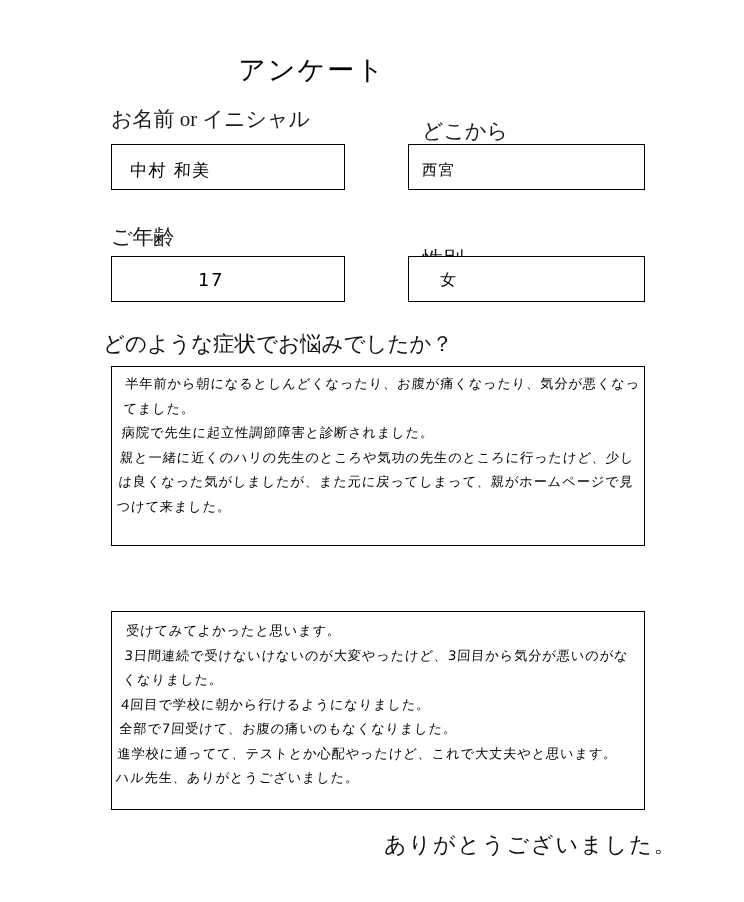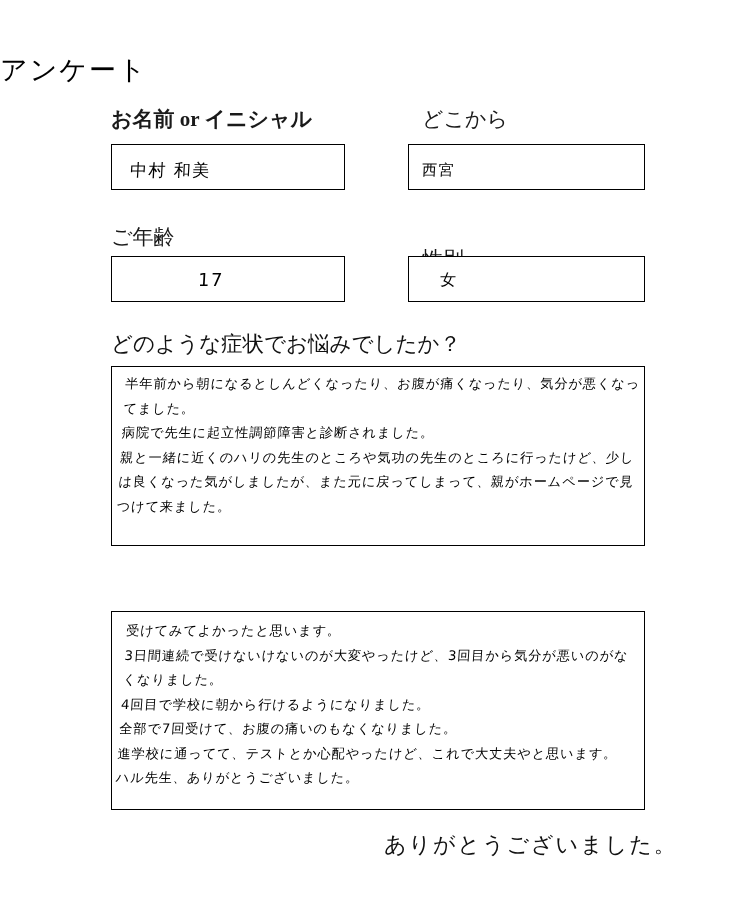--- a/index.html
+++ b/index.html
@@ -20,35 +20,36 @@
     position: absolute;
     inset: 0;
   }
 
   
   .form-title {
     position: absolute;
     left: 0;
     top: 52px;
     width: 624px;
+    text-align: center;
     font-size: 27px;
     letter-spacing: 2px;
     font-family: Liberation Serif, serif;
     color: #000;
   }
 
   
   .field-label {
     position: absolute;
     font-size: 21px;
     color: #1a1a1a;
     white-space: nowrap;
   }
   .field-label.bold {
-    font-weight: bold;
+    font-weight: normal;
     text-align: right;
   }
 
   
   .field-box {
     position: absolute;
     border: 1.5px solid #000000;
     background: #ffffff;
     box-sizing: border-box;
   }
@@ -102,33 +103,33 @@
 <body>
 
 <div class="page">
 
   <div class="form-title">アンケート</div>
 
   <div class="field-label bold" style="left:111px; top:105px;">お名前 or イニシャル</div>
   <div class="field-box" style="left:111px; top:144px; width:234px; height:46px;"></div>
   <div class="field-value" style="left:130px; top:159px;">中村 和美</div>
 
-  <div class="field-label" style="left:422px; top:105px;">どこから</div>
+  <div class="field-label" style="left:422px; top:117px;">どこから</div>
   <div class="field-box" style="left:408px; top:144px; width:237px; height:46px;"></div>
   <div class="field-value" style="left:422px; top:161px; font-size:15px;">西宮</div>
 
   <div class="field-label" style="left:111px; top:223px;">ご年齢</div>
   <div class="field-box" style="left:111px; top:256px; width:234px; height:46px;"></div>
   <div class="field-value" style="left:198px; top:269px; font-size:18px;">17</div>
 
   <div class="field-label" style="left:422px; top:219px;margin-top:26px;">性別</div>
   <div class="field-box" style="left:408px; top:256px; width:237px; height:46px;"></div>
   <div class="field-value" style="left:440px; top:270px; font-size:16px;">女</div>
 
-  <div class="question-heading" style="left:111px; top:329px;">どのような症状でお悩みでしたか？</div>
+  <div class="question-heading" style="left:103px; top:329px;">どのような症状でお悩みでしたか？</div>
   <div class="answer-box" style="left:111px; top:366px; width:534px; height:180px;"></div>
   <div class="answer-text" style="left:121px; top:372px; width:516px;">半年前から朝になるとしんどくなったり、お腹が痛くなったり、気分が悪くなってました。
 病院で先生に起立性調節障害と診断されました。
 親と一緒に近くのハリの先生のところや気功の先生のところに行ったけど、少しは良くなった気がしましたが、また元に戻ってしまって、親がホームページで見つけて来ました。</div>
 
   <div class="answer-box" style="left:111px; top:611px; width:534px; height:199px;"></div>
   <div class="answer-text" style="left:121px; top:619px; width:516px;">受けてみてよかったと思います。
 3日間連続で受けないけないのが大変やったけど、3回目から気分が悪いのがなくなりました。
 4回目で学校に朝から行けるようになりました。
 全部で7回受けて、お腹の痛いのもなくなりました。

